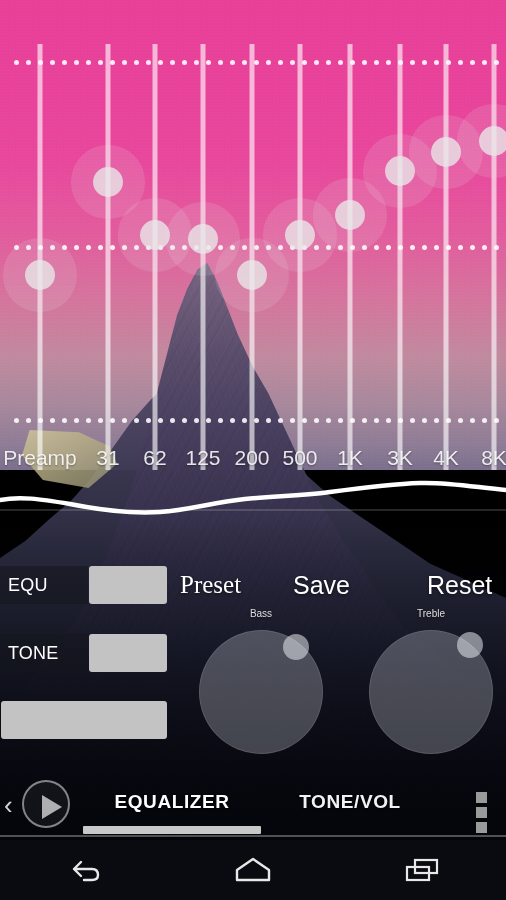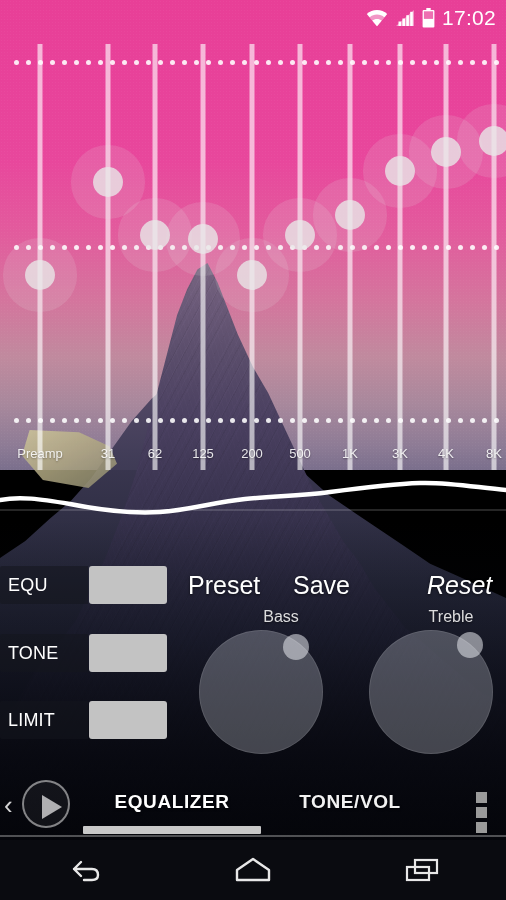--- a/index.html
+++ b/index.html
@@ -94,21 +94,21 @@
   .gridrow i {
     position:absolute; width:5px; height:5px; border-radius:50%;
     background:rgba(255,255,255,.88);
   }
 
   
   #freqrow {
     position:absolute; left:0; top:446px; width:506px; height:30px; z-index:12;
   }
   #freqrow span {
-    position:absolute; color:rgba(255,255,255,.88); font-size:13px;
+    position:absolute; color:rgba(255,255,255,.88); font-size:21px;
     transform:translateX(-50%); white-space:nowrap;
     text-shadow:0 1px 2px rgba(0,0,0,.35);
   }
 
   
   #curve { position:absolute; left:0; top:470px; width:506px; height:50px; z-index:12; }
 
   
   #flags {
     position:absolute; left:8px; top:527px; z-index:14;
@@ -133,23 +133,22 @@
   
   .act {
     position:absolute; z-index:14; color:#fff; font-size:25px;
     text-shadow:0 1px 3px rgba(0,0,0,.6); white-space:nowrap;
   }
 
   
   .knobwrap { position:absolute; z-index:14; }
   .knobwrap .kcap {
     position:absolute; left:50%; transform:translateX(-50%); top:-22px;
-    color:rgba(255,255,255,.85); font-size:16px; white-space:nowrap;
+    color:rgba(255,255,255,.85); font-size:10px; white-space:nowrap;
     text-shadow:0 1px 2px rgba(0,0,0,.5);
-    margin-left:20px;
   }
   .knobwrap .kdial {
     width:124px; height:124px; border-radius:50%;
     background:rgba(205,210,220,.30);
     box-shadow:inset 0 0 0 1px rgba(255,255,255,.10);
     position:relative;
   }
   .knobwrap .kdot {
     position:absolute; width:26px; height:26px; border-radius:50%;
     background:rgba(232,234,238,.55);
@@ -202,40 +201,20 @@
   <div class="wall">
     <div class="wall-sky"></div>
     <div class="ridge2"></div>
     <div class="wall-ground">
       <div class="rocktex"></div>
     </div>
     <div class="valley"></div>
     <div class="darkwash"></div>
   </div>
 
-  <div id="statusbar">
-    <svg class="sb-ic" width="22" height="18" viewBox="0 0 22 18">
-      <path d="M11 17.2 L0.8 5.1 C3.6 2.5 7.1 1.1 11 1.1 C14.9 1.1 18.4 2.5 21.2 5.1 Z" fill="#fff"></path>
-      <path d="M11 17.2 L3.6 8.4 C5.7 6.6 8.2 5.6 11 5.6 C13.8 5.6 16.3 6.6 18.4 8.4 Z" fill="rgba(232,63,151,.55)"></path>
-      <path d="M11 17.2 L6.3 11.6 C7.6 10.6 9.2 10.0 11 10.0 C12.8 10.0 14.4 10.6 15.7 11.6 Z" fill="#fff"></path>
-    </svg>
-    <svg class="sb-ic" width="20" height="18" viewBox="0 0 20 18">
-      <path d="M19 1 L19 17 L1 17 Z" fill="rgba(255,255,255,.45)"></path>
-      <rect x="3.5" y="12.5" width="2.6" height="4.5" fill="#fff"></rect>
-      <rect x="7.4" y="9.5" width="2.6" height="7.5" fill="#fff"></rect>
-      <rect x="11.3" y="6.2" width="2.6" height="10.8" fill="#fff"></rect>
-      <rect x="15.2" y="2.8" width="2.6" height="14.2" fill="#fff"></rect>
-    </svg>
-    <svg class="sb-ic" width="13" height="20" viewBox="0 0 13 20">
-      <rect x="4.3" y="0" width="4.4" height="2" fill="#fff"></rect>
-      <rect x="0.6" y="2" width="11.8" height="17.4" rx="1" fill="#fff"></rect>
-      <rect x="1.9" y="3.3" width="9.2" height="7.6" fill="rgba(232,63,151,.75)"></rect>
-    </svg>
-    <span class="clock">17:02</span>
-  </div>
 
   <div id="eqgraph">
       <div class="gridrow" style="top: 24px;">
         <i style="left: 14px;"></i>
         <i style="left: 26px;"></i>
         <i style="left: 38px;"></i>
         <i style="left: 50px;"></i>
         <i style="left: 62px;"></i>
         <i style="left: 74px;"></i>
         <i style="left: 86px;"></i>
@@ -423,28 +402,27 @@
   <div id="toggles-host">
       <div class="toggle" style="top: 566px; justify-content: flex-end;">
         <div class="lbl">EQU</div>
         <div class="knob" style="background: rgb(195, 195, 195);"></div>
       </div>
       <div class="toggle" style="top: 634px;">
         <div class="lbl">TONE</div>
         <div class="knob" style="background: rgb(195, 195, 195);"></div>
       </div>
       <div class="toggle" style="top: 701px;">
-        <div class="lbl">LIMIT</div>
         <div class="knob" style="background: rgb(195, 195, 195);"></div>
       </div>
     </div>
   <div id="actions-host">
-      <div class="act" style="left: 188px; top: 571px;">Preset</div>
+      <div class="act" style="left: 180px; top: 571px; font-family: Liberation Serif, serif;">Preset</div>
       <div class="act" style="left: 293px; top: 571px;">Save</div>
-      <div class="act" style="left: 427px; top: 571px; font-style: italic;">Reset</div>
+      <div class="act" style="left: 427px; top: 571px;">Reset</div>
     </div>
   <div id="knobs-host">
       <div class="knobwrap" style="left: 199px; top: 630px;">
         <div class="kcap">Bass</div>
         <div class="kdial">
           <div class="kdot" style="left: 84px; top: 4px;"></div>
         </div>
       </div>
       <div class="knobwrap" style="left: 369px; top: 630px;">
         <div class="kcap">Treble</div>

